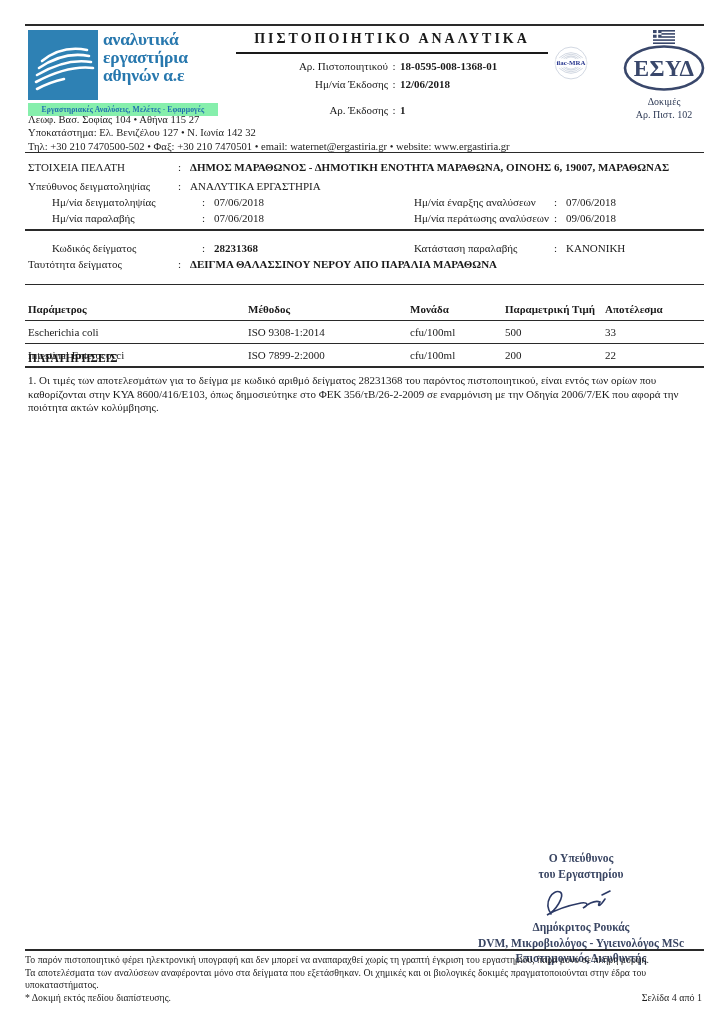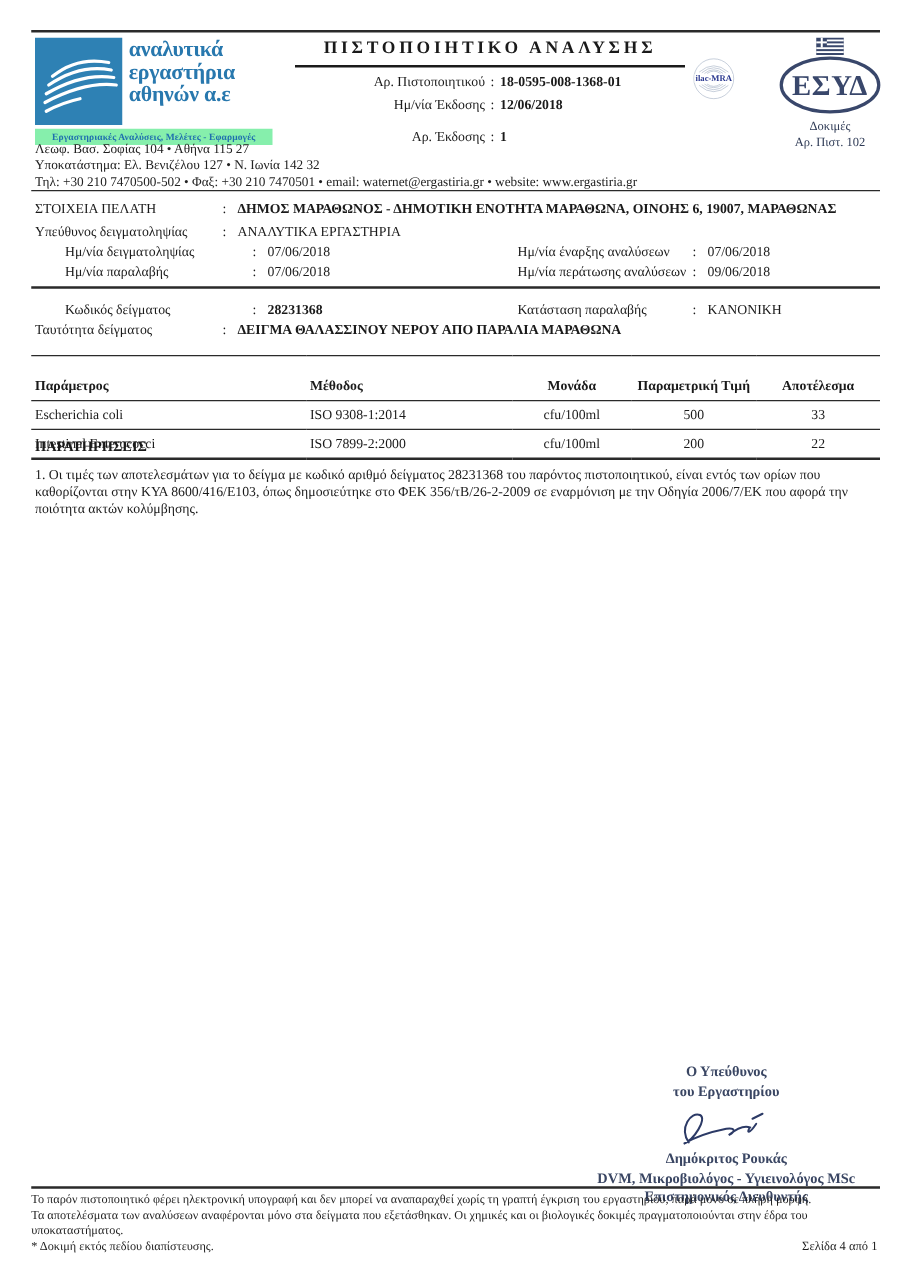--- a/index.html
+++ b/index.html
@@ -54,21 +54,21 @@
   .sample-rule { top:229px; }
   .sample { position:absolute; left:28px; right:20px; top:242px; font-size:11px; }
 
   
   .results { position:absolute; left:25px; right:20px; top:284px; }
   table { width:100%; border-collapse:collapse; table-layout:fixed; font-size:11px; }
   col.c1 { width:220px; } col.c2 { width:165px; } col.c3 { width:95px; }
   col.c4 { width:100px; } col.c5 { width:99px; }
   thead th { font-weight:bold; text-align:left; padding:18px 0 5px 3px;
              border-top:1px solid #2a2a2a; border-bottom:1px solid #2a2a2a; }
-  thead th.center, td.center { text-align:center; padding-left:0; }
+  thead th.center, td.center { text-align:left; padding-left:0; }
   tbody td { padding:5px 0 5px 3px; border-bottom:1px solid #2a2a2a; }
   tbody tr:last-child td { border-bottom:2px solid #2a2a2a; }
 
   
   .remarks-title { position:absolute; left:28px; top:352px; font-size:11.5px; font-weight:bold; }
   .remarks-note { position:absolute; left:28px; right:28px; top:374px; font-size:11px; line-height:13.6px; }
 
   
   .signature { position:absolute; left:445px; width:272px; top:851px; text-align:center;
                font-size:11.5px; font-weight:bold; color:#3a4663; line-height:15.5px; }
@@ -102,21 +102,21 @@
       <div class="brand-name">
         <div>αναλυτικά</div>
         <div>εργαστήρια</div>
         <div>αθηνών α.ε</div>
       </div>
     </div>
     <div class="brand-tagline">Εργαστηριακές Αναλύσεις, Μελέτες - Εφαρμογές</div>
   </div>
 
   <div class="cert-head">
-    <span class="cert-title">ΠΙΣΤΟΠΟΙΗΤΙΚΟ ΑΝΑΛΥΣΗΣ</span>
+    <span class="cert-title">ΠΙΣΤΟΠΟΙΗΤΙΚΟ ΑΝΑΛΥΤΙΚΑ</span>
     <div class="cert-row">
       <span class="lbl">Αρ. Πιστοποιητικού</span>
       <span class="col">:</span>
       <span class="val">18-0595-008-1368-01</span>
     </div>
     <div class="cert-row">
       <span class="lbl">Ημ/νία Έκδοσης</span>
       <span class="col">:</span>
       <span class="val">12/06/2018</span>
     </div>

